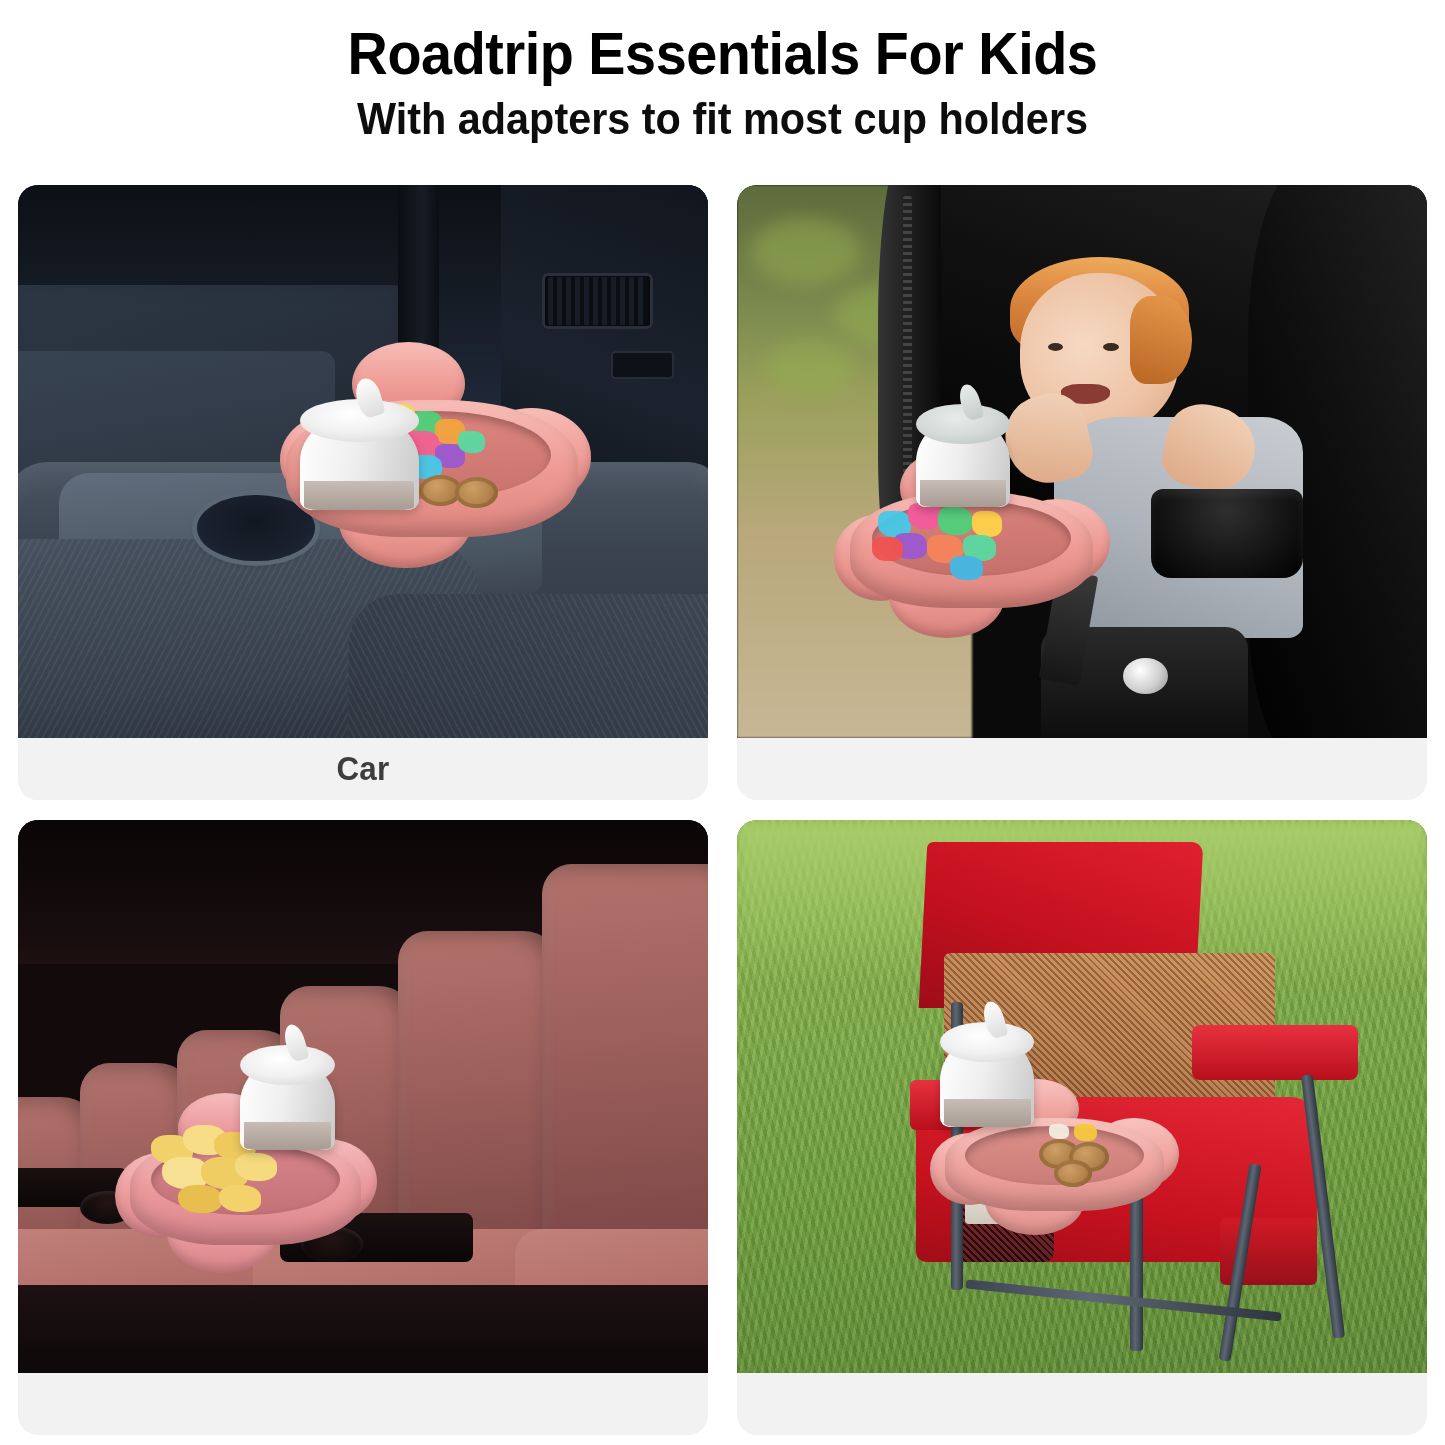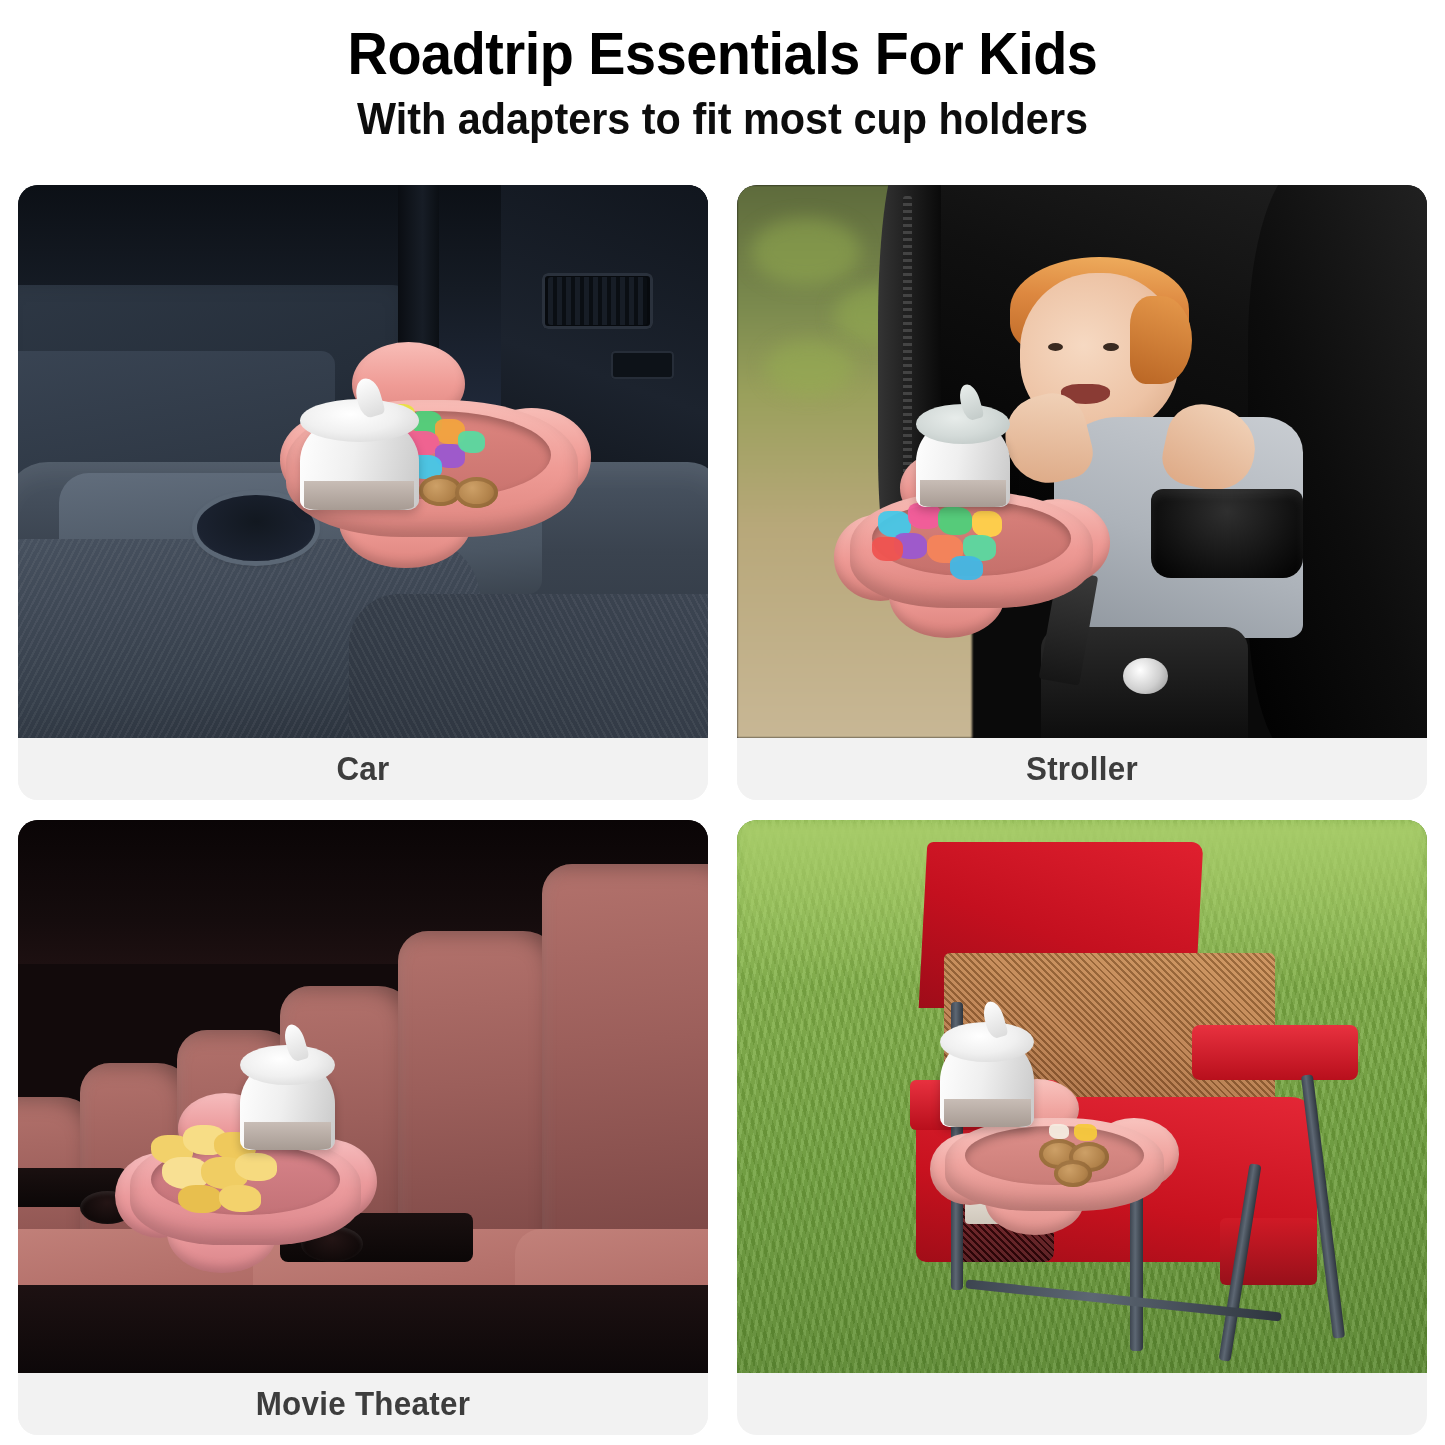--- a/index.html
+++ b/index.html
@@ -492,23 +492,20 @@
           <div class="gummy" style="left:42%;top:56%;width:12%;height:13%;background:#42b7e5;"></div>
 
           <div class="cup" style="left:30%;top:-18%;width:34%;height:48%;">
             <div class="cup-lid" style="background:radial-gradient(ellipse at 42% 35%,#e7ecea 0%,#d3dad8 50%,#b6bfbd 100%);"></div>
             <div class="cup-spout" style="background:linear-gradient(170deg,#e9eeec,#c3cbc9);"></div>
             <div class="cup-band"></div>
           </div>
         </div>
       </div>
     </div>
-    <div class="caption-band">
-      <div class="caption">Stroller</div>
-    </div>
   </div>
 
   <div class="card">
     <div class="photo">
       <div class="theater-scene">
         <div class="th-dark-top"></div>
 
         <div class="th-seat" style="left:-4%;  width:16%; height:50%;"></div>
         <div class="th-seat" style="left:9%;   width:17%; height:56%;"></div>
         <div class="th-seat" style="left:23%;  width:18%; height:62%;"></div>
@@ -546,23 +543,20 @@
           <div class="popcorn" style="left:24%;top:50%;width:17%;height:16%;background:#e8bf4e;"></div>
           <div class="popcorn" style="left:40%;top:50%;width:16%;height:15%;background:#f3d26c;"></div>
 
           <div class="cup" style="left:48%;top:-22%;width:36%;height:52%;">
             <div class="cup-lid"></div>
             <div class="cup-spout"></div>
             <div class="cup-band"></div>
           </div>
         </div>
       </div>
-    </div>
-    <div class="caption-band">
-      <div class="caption">Movie Theater</div>
     </div>
   </div>
 
   <div class="card">
     <div class="photo">
       <div class="chair-scene">
         <div class="gr-grass"></div>
         <div class="gr-blur-top"></div>
 
         <div class="ch-backrest"></div>

